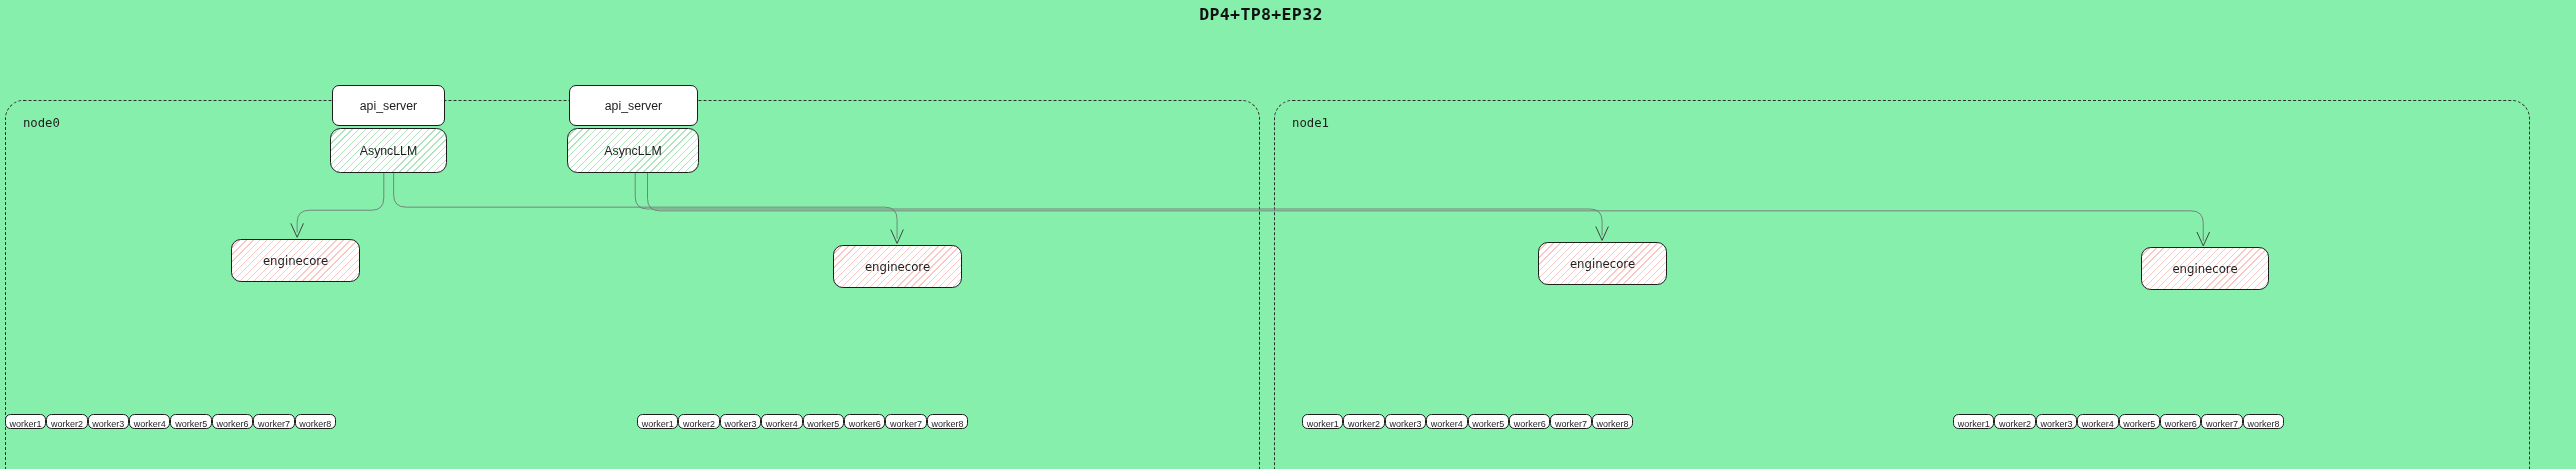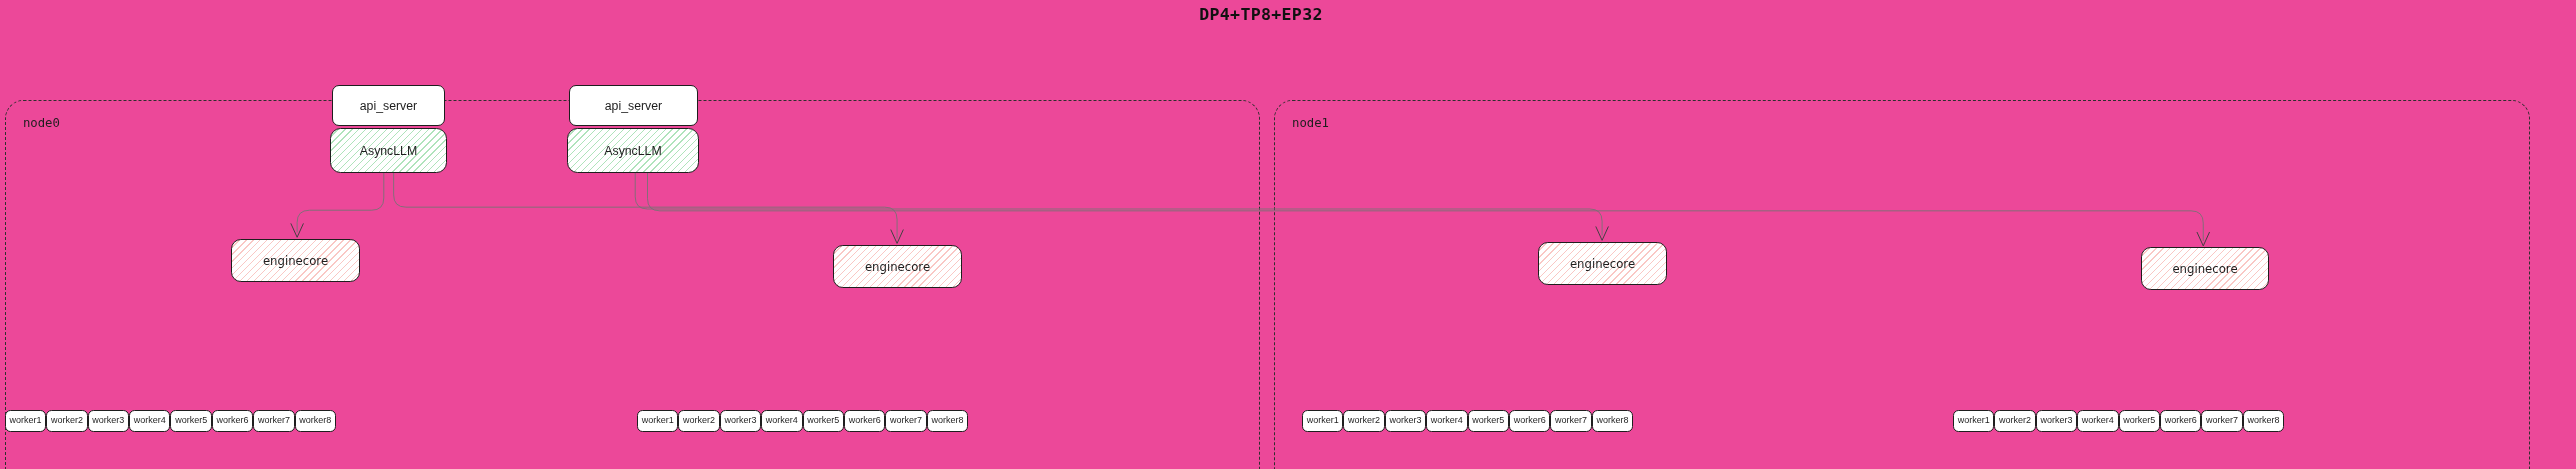--- a/index.html
+++ b/index.html
@@ -1,16 +1,16 @@
 <!DOCTYPE html>
 <html style="font-size:9.8px"><head>
 <meta charset="utf-8">
 <style>
   html,body{margin:0;padding:0;background:#ffffff;}
-  .canvas{position:relative;width:2576px;height:469px;background:#ec4899;overflow:hidden;
+  .canvas{position:relative;width:2576px;height:469px;background:#86efac;overflow:hidden;
           font-family:"Liberation Sans",sans-serif;color:#1e1e1e;}
   .title{position:absolute;left:0;top:4.9px;width:2522px;text-align:center;
          font-family:"DejaVu Sans Mono",monospace;font-size:16.6px;font-weight:600;
          letter-spacing:0.3px;color:#111;}
   .node{position:absolute;border:1.2px dashed #2f2f2f;border-radius:18.5px;box-sizing:border-box;margin-top:29px;}
   .node-label{position:absolute;left:17px;top:14.8px;font-family:"DejaVu Sans Mono",monospace;
               font-size:12.3px;color:#1e1e1e;white-space:nowrap;}
   .box{position:absolute;box-sizing:border-box;border:1.4px solid #1e1e1e;
        display:flex;align-items:center;justify-content:center;background:#ffffff;
        font-size:12.3px;white-space:nowrap;}
@@ -18,21 +18,21 @@
   .async{border-radius:10.5px;z-index:3;
     background:repeating-linear-gradient(135deg,
       rgba(96,200,120,0.50) 0, rgba(96,200,120,0.50) 0.9px,
       transparent 0.9px, transparent 4.9px) #ffffff;}
   .engine{border-radius:9.8px;z-index:3;font-family:"DejaVu Sans",sans-serif;font-size:11.7px;
     background:repeating-linear-gradient(135deg,
       rgba(242,123,116,0.42) 0, rgba(242,123,116,0.42) 0.9px,
       transparent 0.9px, transparent 4.9px) #ffffff;}
   .workers{position:absolute;top:410px;height:22px;display:flex;flex-direction:row;
            justify-content:space-between;align-items:center;z-index:3;}
-  .worker{box-sizing:border-box;height:22px;line-height:19px;padding:0 3.7px;
+  .worker{box-sizing:border-box;height:15px;line-height:19px;padding:0 3.7px;
           border:1.2px solid #1e1e1e;border-radius:5.5px;background:#fff;
           font-size:9px;white-space:nowrap;text-align:center;}
   .wires{position:absolute;left:0;top:0;width:2576px;height:469px;z-index:1;}
   .wires path{fill:none;stroke:#737373;stroke-width:1.4;}
   .wires path.head{stroke:#404040;stroke-width:1.6;stroke-linecap:round;stroke-linejoin:round;}
 </style>
 </head>
 <body>
 
 <div class="canvas">

